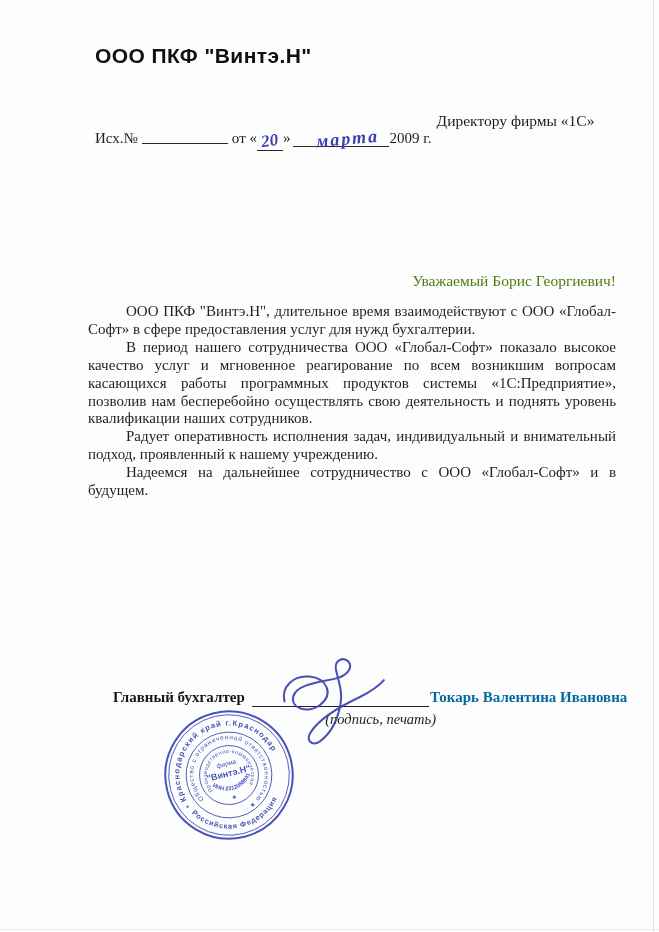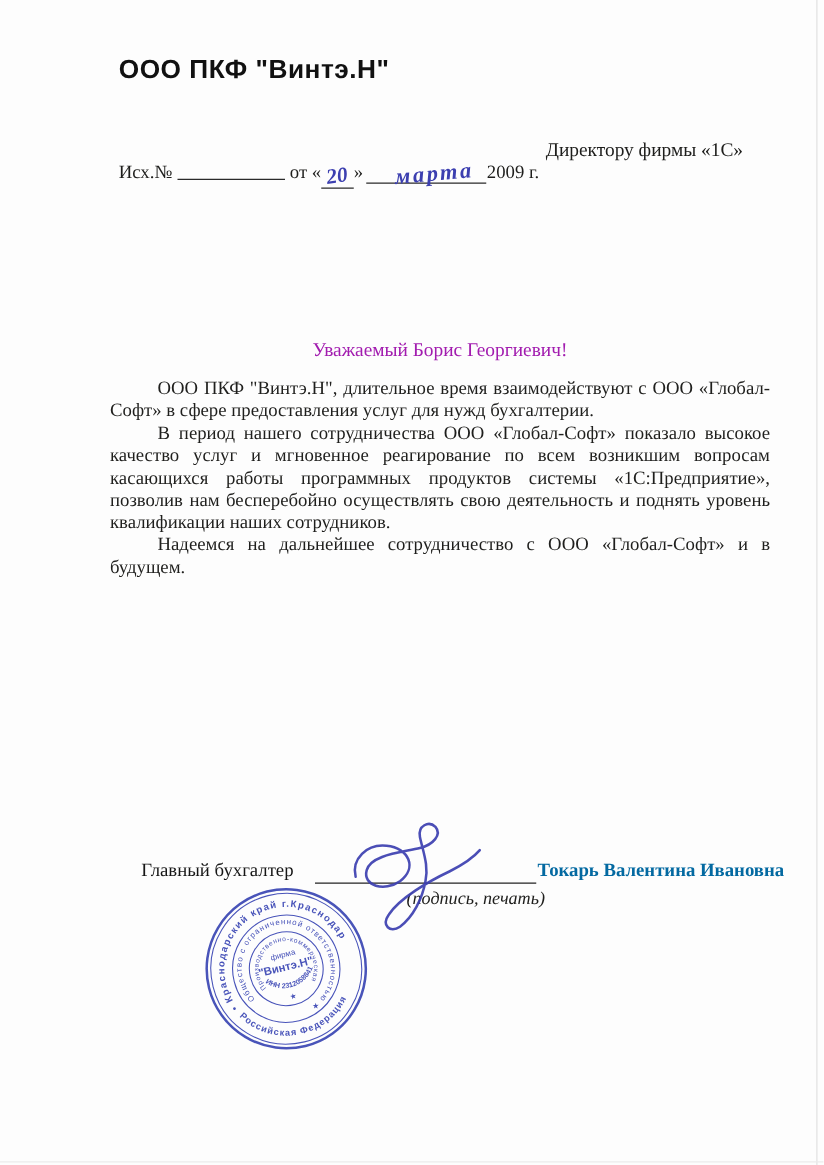--- a/index.html
+++ b/index.html
@@ -24,29 +24,29 @@
     font-family:"Liberation Serif",serif;font-style:italic;font-weight:700;
     color:#3c3fb0;display:inline-block;
   }
   .hand-day{font-size:17px;transform:rotate(-9deg) translateY(1px);}
   .hand-month{font-size:18px;letter-spacing:2px;transform:rotate(-5deg) translate(6px,-1px);white-space:nowrap;}
   .addressee{
     position:absolute;left:408px;top:110px;width:215px;text-align:center;
     font-size:15.5px;line-height:21px;color:#1e1e1c;
   }
   .salutation{
-    position:absolute;left:88px;top:272px;width:528px;text-align:center;
-    font-size:15.5px;color:#a21caf;
+    position:absolute;left:88px;top:272px;width:528px;text-align:right;
+    font-size:15.5px;color:#4d7c0f;
   }
   .body-text{
     position:absolute;left:88px;top:303px;width:528px;
     font-size:15px;line-height:17.9px;text-align:justify;color:#1f1f1d;
   }
   .body-text p{margin:0;text-indent:38px;}
-  .sign-label{position:absolute;left:113px;top:689px;font-size:15px;font-weight:400;color:#161616;}
+  .sign-label{position:absolute;left:113px;top:689px;font-size:15px;font-weight:700;color:#161616;}
   .sign-line{position:absolute;left:252px;top:706px;width:177px;height:1.4px;background:#232323;}
   .sign-name{position:absolute;left:430px;top:689px;font-size:15px;font-weight:700;color:#0369a1;}
   .sign-caption{
     position:absolute;left:296px;top:711px;width:140px;text-align:right;
     font-size:14.5px;font-style:italic;color:#1e1e1c;
   }
   .signature-svg{position:absolute;left:268px;top:650px;width:135px;height:102px;}
   .stamp-svg{position:absolute;left:162px;top:708px;width:134px;height:134px;opacity:.92;}
   .edge-right{position:absolute;left:653px;top:0;width:1px;height:932px;background:#e2e2e2;}
   .edge-bottom{position:absolute;left:0;top:929px;width:659px;height:1px;background:#ececec;}
@@ -68,20 +68,21 @@
 
   <div class="addressee">
     <div>Директору фирмы «1С»</div>
   </div>
 
   <div class="salutation">Уважаемый Борис Георгиевич!</div>
 
   <div class="body-text">
     <p>ООО ПКФ "Винтэ.Н", длительное время взаимодействуют с ООО «Глобал-Софт» в сфере предоставления услуг для нужд бухгалтерии.</p>
     <p>В период нашего сотрудничества ООО «Глобал-Софт» показало высокое качество услуг и мгновенное реагирование по всем возникшим вопросам касающихся работы программных продуктов системы «1С:Предприятие», позволив нам бесперебойно осуществлять свою деятельность и поднять уровень квалификации наших сотрудников.</p>
+    <p>Радует оперативность исполнения задач, индивидуальный и внимательный подход, проявленный к нашему учреждению.</p>
     <p>Надеемся на дальнейшее сотрудничество с ООО «Глобал-Софт» и в будущем.</p>
   </div>
 
   <div class="sign-label">Главный бухгалтер</div>
   <div class="sign-line"></div>
   <div class="sign-name">Токарь Валентина Ивановна</div>
   <div class="sign-caption">(подпись, печать)</div>
 
   <svg class="signature-svg" viewBox="0 0 135 115" aria-hidden="true">
     <path d="M 10,58 C 6,42 20,28 38,30 C 58,32 66,50 50,62 C 36,72 16,66 20,52 C 24,38 52,36 68,32 C 80,29 88,20 82,13 C 76,7 66,12 68,22 C 71,36 76,48 73,62 C 70,78 62,94 50,103 C 41,109 33,102 40,92 C 50,77 76,62 95,53 C 107,47 116,41 122,34" fill="none" stroke="#3c3fb0" stroke-width="2.3" stroke-linecap="round" stroke-linejoin="round" opacity="0.92"></path>

